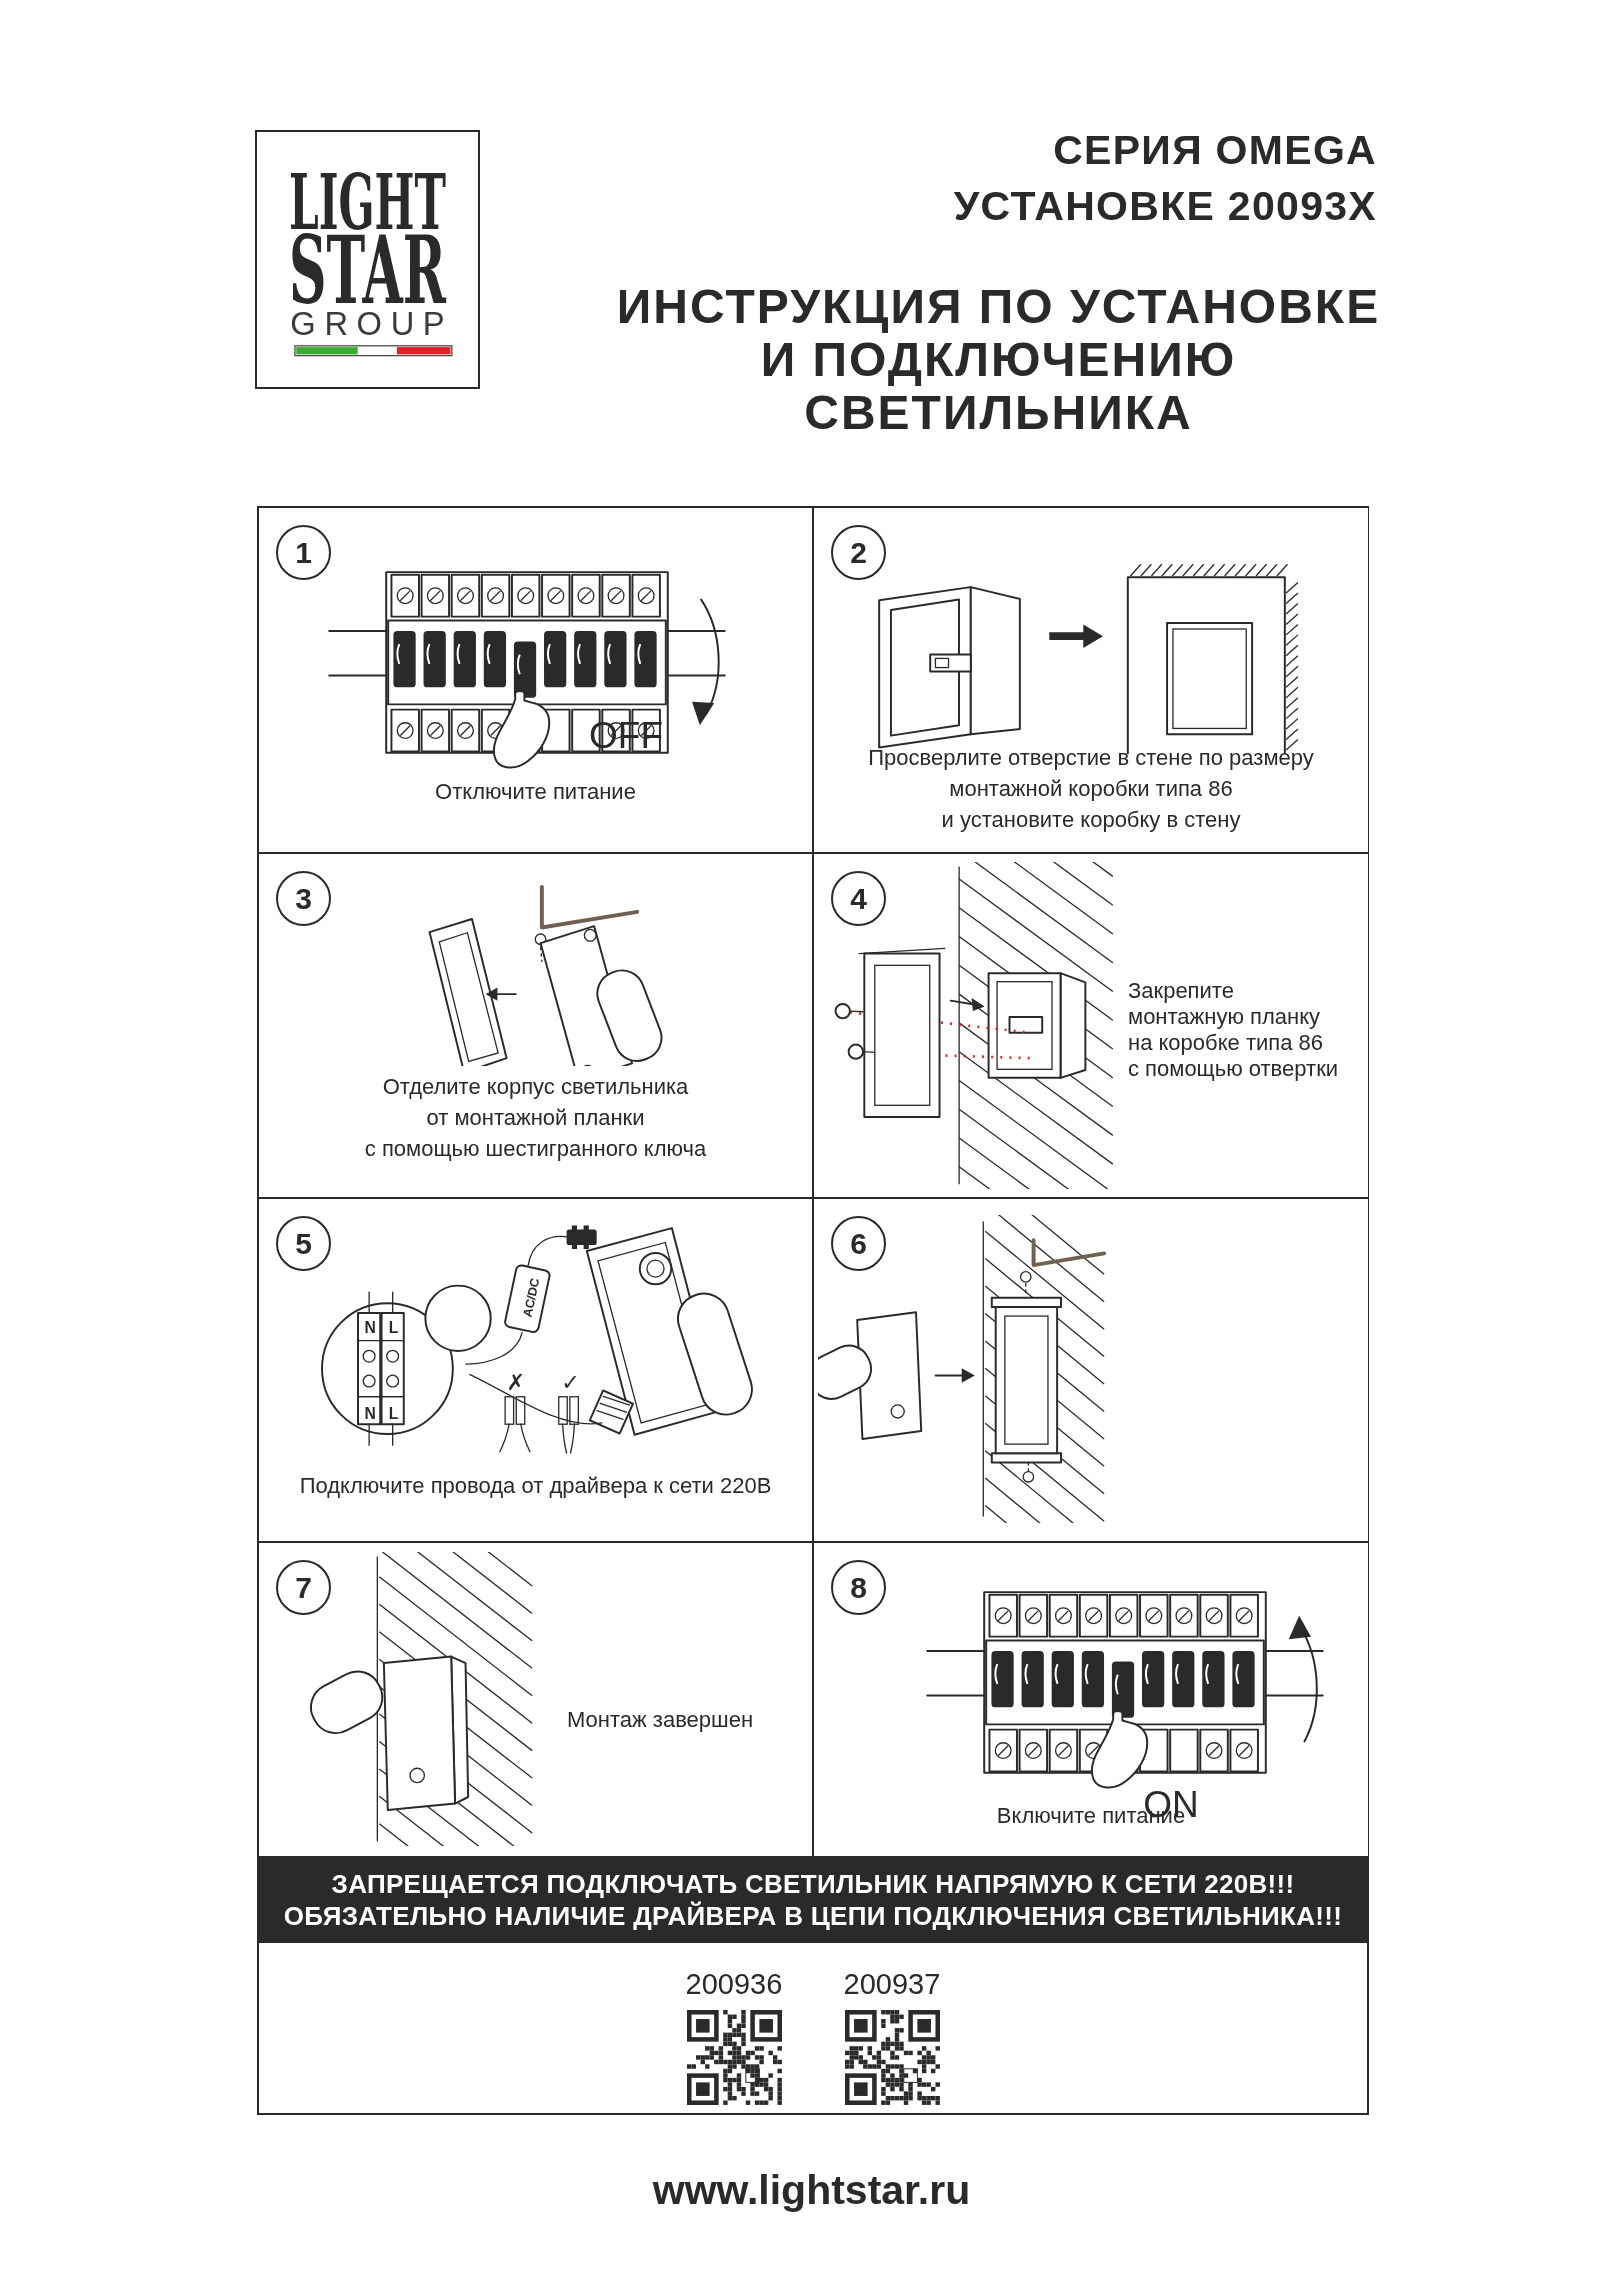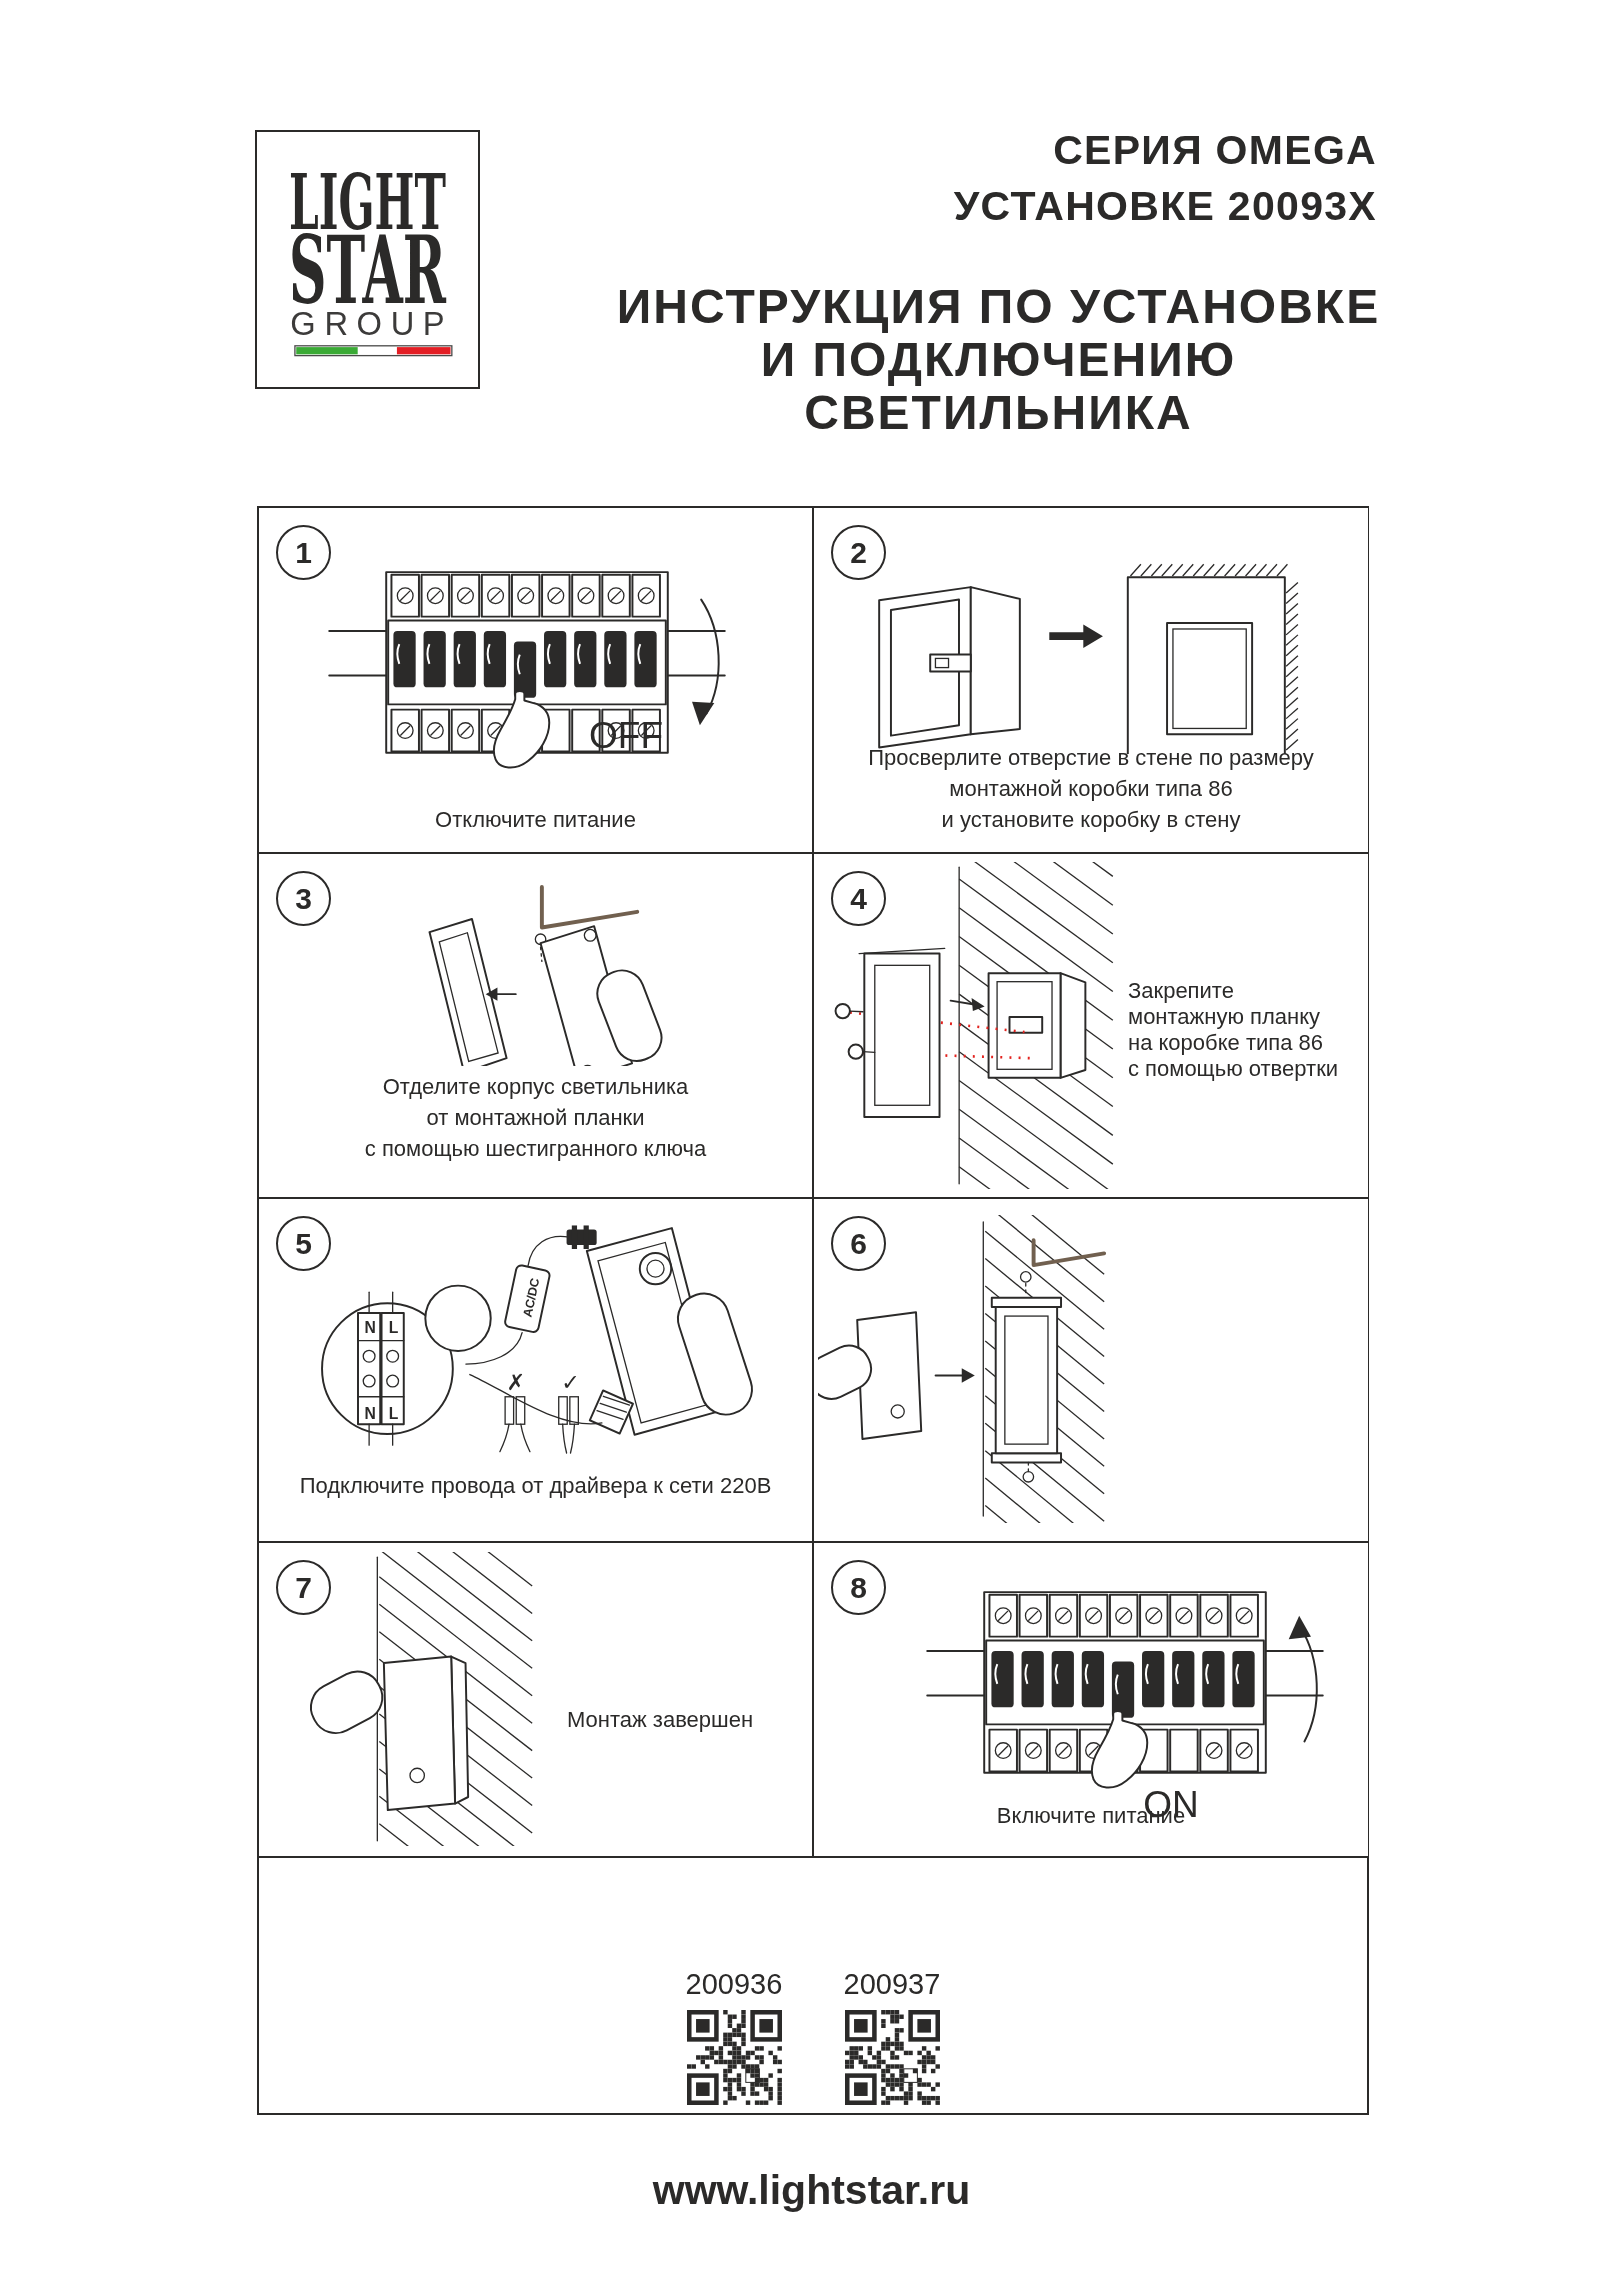--- a/index.html
+++ b/index.html
@@ -155,21 +155,21 @@
             <line x1="439" y1="307" x2="453" y2="293" class="ln2"></line>
             <rect x="471" y="268" width="42" height="64" class="lnw"></rect>
             <circle cx="492" cy="300" r="12" class="ln2"></circle>
             <line x1="485" y1="307" x2="499" y2="293" class="ln2"></line>
             <path class="lnw" d="M292,252 L292,244 C292,238 306,238 306,244 L306,254 L320,258 C336,262 344,274 344,288 C344,310 330,332 312,346 C292,362 268,358 262,344 C256,330 262,312 270,298 C278,284 288,266 292,252 Z"></path>
             <path d="M576,100 C608,148 612,222 584,274" class="ln"></path>
             <polygon points="574,292 596,258 562,256" fill="var(--ink)"></polygon>
           </svg>
       </div>
       <div class="biglabel" style="left:308px;top:208px;width:118px;">OFF</div>
-      <div class="cap center" style="top:271px;margin-top:28px;">Отключите питание</div>
+      <div class="cap center" style="top:271px;">Отключите питание</div>
     </div>
 
     <div class="cell b-b" style="left:555px;top:0;width:554px;height:344px;">
       <div class="badge">2</div>
       <div class="ill" style="left:39px;top:30px;width:458px;height:216px;">
         <svg viewBox="0 0 700 330">
           <polygon class="lnw" points="40,95 180,75 180,300 40,320"></polygon>
           <polygon class="lnw" points="180,75 255,93 255,292 180,300"></polygon>
           <polygon class="lnw" points="58,110 162,94 162,286 58,302"></polygon>
           <rect class="lnw" x="118" y="178" width="62" height="26"></rect>
@@ -503,20 +503,24 @@
             <line x1="485" y1="307" x2="499" y2="293" class="ln2"></line>
             <path class="lnw" d="M292,252 L292,244 C292,238 306,238 306,244 L306,254 L320,258 C336,262 344,274 344,288 C344,310 330,332 312,346 C292,362 268,358 262,344 C256,330 262,312 270,298 C278,284 288,266 292,252 Z"></path>
             <path d="M584,286 C612,234 608,160 578,112" class="ln"></path>
             <polygon points="576,94 560,130 594,126" fill="var(--ink)"></polygon>
           </svg>
       </div>
       <div class="biglabel" style="left:298px;top:220px;width:118px;margin-top:22px;">ON</div>
       <div class="cap center" style="top:260px;">Включите питание</div>
     </div>
 
+    <div class="banner">
+      <div>ЗАПРЕЩАЕТСЯ ПОДКЛЮЧАТЬ СВЕТИЛЬНИК НАПРЯМУЮ К СЕТИ 220В!!!</div>
+      <div>ОБЯЗАТЕЛЬНО НАЛИЧИЕ ДРАЙВЕРА В ЦЕПИ ПОДКЛЮЧЕНИЯ СВЕТИЛЬНИКА!!!</div>
+    </div>
 
     <div class="qr-row">
       <div class="qr-item">
         <div class="qr-label">200936</div>
         <svg viewBox="0 0 145 145">
             <rect x="55.23809523809524" y="0" width="6.766666666666667" height="6.766666666666667" fill="#2b2a29"></rect>
             <rect x="82.85714285714286" y="0" width="6.766666666666667" height="6.766666666666667" fill="#2b2a29"></rect>
             <rect x="62.142857142857146" y="6.904761904761905" width="6.766666666666667" height="6.766666666666667" fill="#2b2a29"></rect>
             <rect x="69.04761904761905" y="6.904761904761905" width="6.766666666666667" height="6.766666666666667" fill="#2b2a29"></rect>
             <rect x="82.85714285714286" y="6.904761904761905" width="6.766666666666667" height="6.766666666666667" fill="#2b2a29"></rect>

